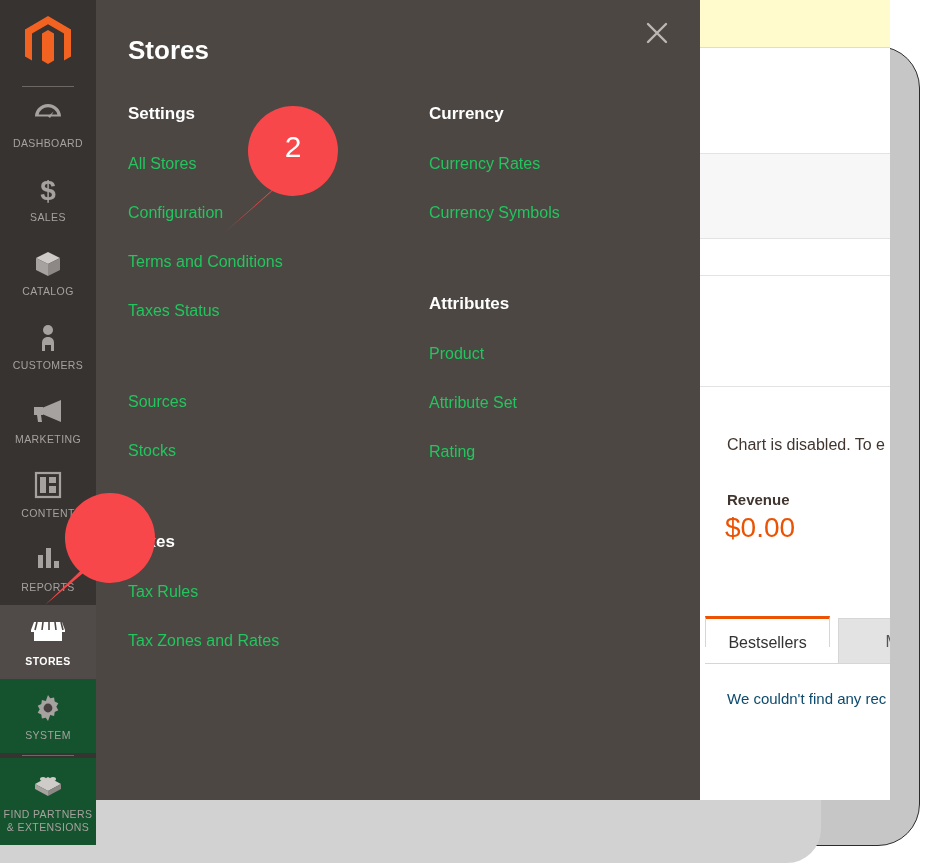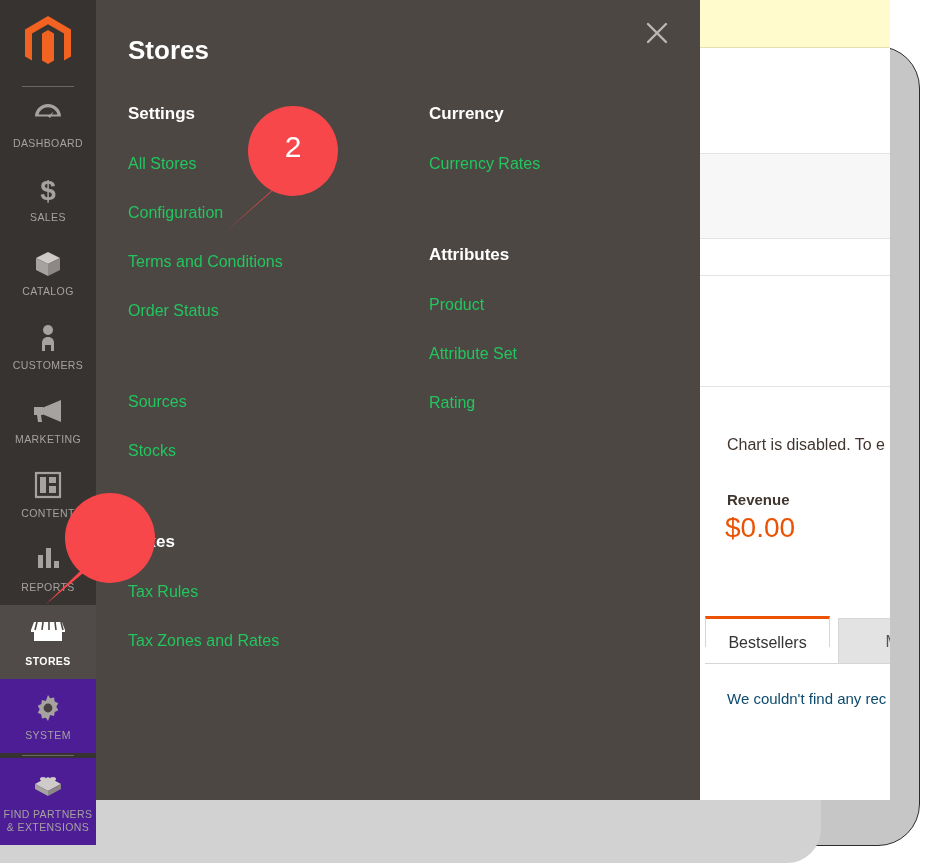--- a/index.html
+++ b/index.html
@@ -241,21 +241,21 @@
     display: block;
     font-size: 10.5px;
     letter-spacing: 0.4px;
     color: #a6a29f;
     line-height: 13px;
   }
   .nav-item.active {
     background: #504b48;
   }
   .nav-item.active .nav-label { color: #ffffff; font-weight: bold; }
-  .nav-item.section-top { background: #4c1d95; }
+  .nav-item.section-top { background: #14532d; }
   .nav-sep {
     width: 52px;
     height: 1px;
     background: #6e6864;
     margin: 2px auto 2px auto;
   }
 
   
   #stores-panel {
     position: absolute;
@@ -497,37 +497,38 @@
     <svg width="42" height="42" viewBox="0 0 42 42" aria-hidden="true">
       <path d="M12 12 L30 30 M30 12 L12 30" stroke="#bdb7b2" stroke-width="2.4" stroke-linecap="round"></path>
     </svg>
   </div>
 
   <div class="menu-col col1">
     <div class="menu-group-title">Settings</div>
     <a class="menu-link">All Stores</a>
     <a class="menu-link">Configuration</a>
     <a class="menu-link">Terms and Conditions</a>
-    <a class="menu-link">Order Status</a>
+    <a class="menu-link">Taxes Status</a>
 
     <div class="group-gap-3"></div>
 
     <a class="menu-link">Sources</a>
     <a class="menu-link">Stocks</a>
 
     <div class="group-gap-3"></div>
 
     <div class="menu-group-title">Taxes</div>
     <a class="menu-link">Tax Rules</a>
     <a class="menu-link">Tax Zones and Rates</a>
   </div>
 
   <div class="menu-col col2">
     <div class="menu-group-title">Currency</div>
     <a class="menu-link">Currency Rates</a>
+    <a class="menu-link">Currency Symbols</a>
 
     <div class="group-gap-3"></div>
 
     <div class="menu-group-title">Attributes</div>
     <a class="menu-link">Product</a>
     <a class="menu-link">Attribute Set</a>
     <a class="menu-link">Rating</a>
   </div>
 </section>
 

